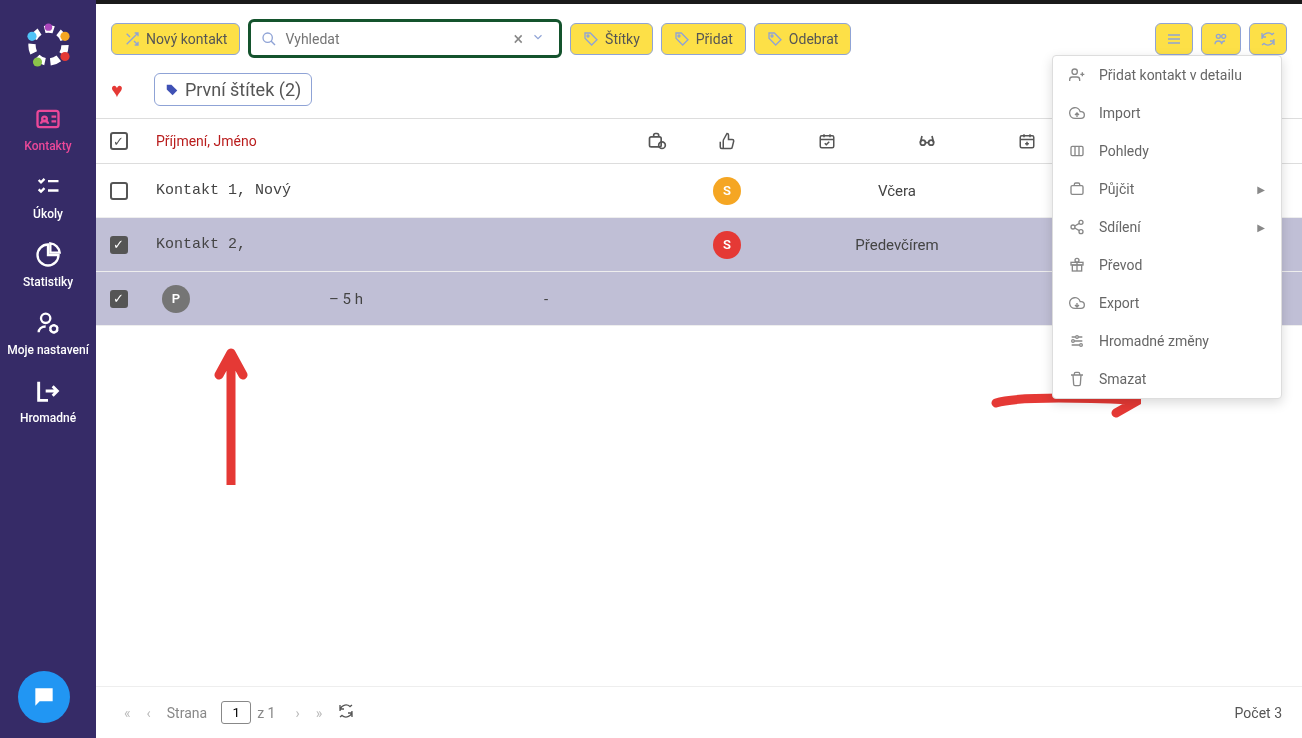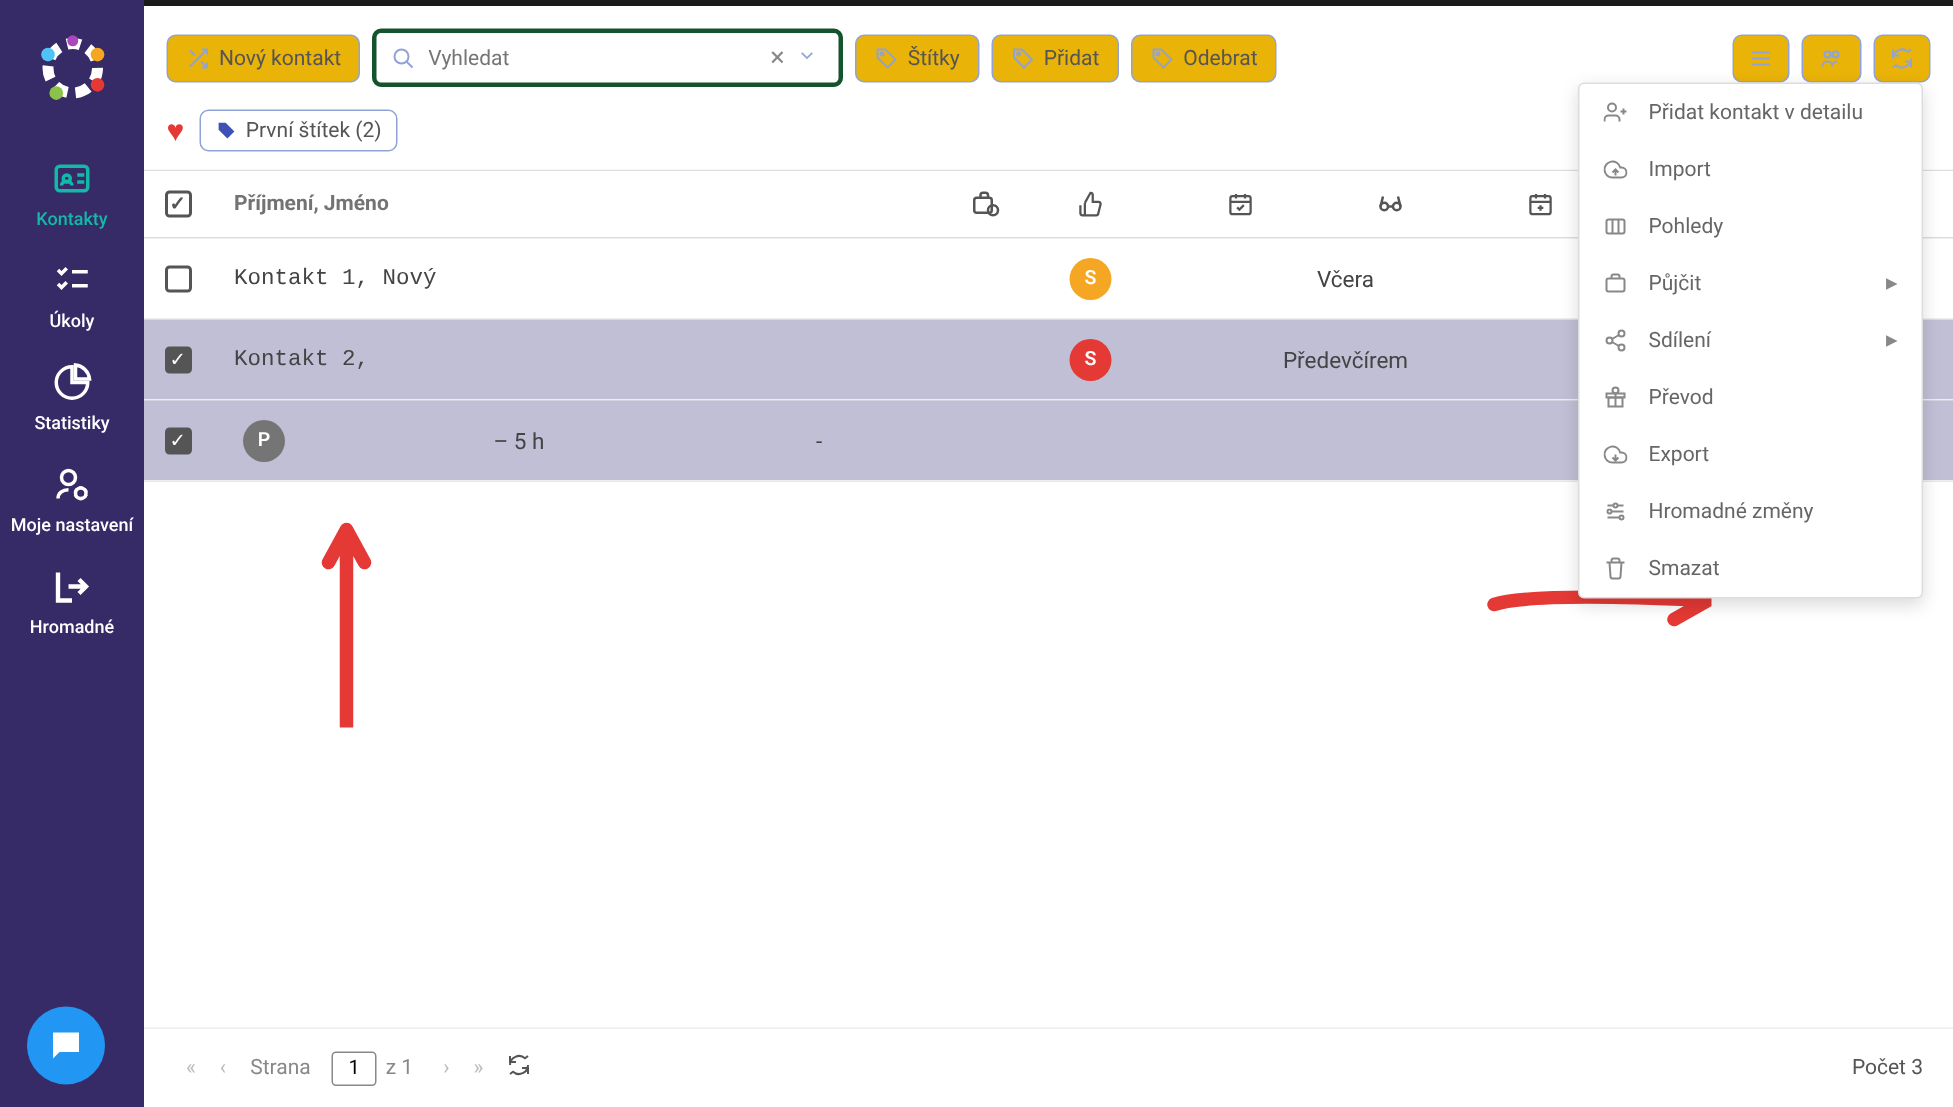--- a/index.html
+++ b/index.html
@@ -1,45 +1,45 @@
 <!DOCTYPE html>
 <html><head>
 <meta charset="utf-8">
 <style>
 * { margin: 0; padding: 0; box-sizing: border-box; font-family: -apple-system, BlinkMacSystemFont, "Segoe UI", Roboto, sans-serif; }
 body { background: #f5f5f5; display: flex; height: 738px; width: 1302px; overflow: hidden; }
 
 .sidebar { width: 96px; background: #362b67; display: flex; flex-direction: column; align-items: center; padding-top: 15px; flex-shrink: 0; position: relative; }
 .logo { width: 60px; height: 60px; display: flex; align-items: center; justify-content: center; margin-bottom: 20px; }
 .nav-item { display: flex; flex-direction: column; align-items: center; color: #fff; font-size: 12px; padding: 10px 5px; cursor: pointer; width: 100%; text-align: center; }
-.nav-item.active { color: #14b8a6; }
+.nav-item.active { color: #ec4899; }
 .nav-icon { width: 28px; height: 28px; margin-bottom: 6px; }
 .nav-label { font-size: 12px; font-weight: 500; }
 .chat-bubble { position: absolute; bottom: 15px; left: 18px; width: 52px; height: 52px; background: #2196f3; border-radius: 50%; display: flex; align-items: center; justify-content: center; cursor: pointer; }
 
 .main { flex: 1; background: #fff; display: flex; flex-direction: column; position: relative; }
 .topbar { border-top: 4px solid #1a1a1a; }
 .toolbar { padding: 15px 15px 10px; display: flex; gap: 8px; align-items: center; flex-wrap: wrap; }
-.btn { border: 1px solid #8fa3d6; border-radius: 6px; padding: 7px 12px; background: #eab308; color: #555; display: inline-flex; align-items: center; gap: 6px; cursor: pointer; font-size: 14px; }
+.btn { border: 1px solid #8fa3d6; border-radius: 6px; padding: 7px 12px; background: #fde047; color: #555; display: inline-flex; align-items: center; gap: 6px; cursor: pointer; font-size: 14px; }
 .search-box { flex: 1; max-width: 450px; position: relative; display: flex; align-items: center; border: 3px solid #14532d; border-radius: 6px; padding: 6px 10px; }
 .search-box svg { flex-shrink: 0; }
 .search-input { border: none; outline: none; flex: 1; font-size: 14px; margin-left: 8px; color: #888; }
 .search-clear { color: #888; cursor: pointer; font-size: 18px; padding: 0 4px; }
 .search-dropdown { cursor: pointer; padding: 0 4px; color: #8fa3d6; }
 .spacer { flex: 1; }
 .toolbar-right { display: flex; gap: 8px; margin-left: auto; }
 
 .tag-bar { padding: 5px 15px 12px; display: flex; align-items: center; gap: 10px; }
 .heart { color: #e53935; font-size: 20px; }
-.tag-chip { border: 1px solid #8fa3d6; border-radius: 6px; padding: 5px 10px; display: inline-flex; align-items: center; gap: 6px; color: #555; font-size: 14px; cursor: pointer; }
+.tag-chip { border: 1px solid #8fa3d6; border-radius: 6px; padding: 5px 10px; display: inline-flex; align-items: center; gap: 6px; color: #555; font-size: 18px; cursor: pointer; margin-left: 21px; }
 .tag-chip svg { color: #3f51b5; }
 
 .table { flex: 1; overflow: auto; }
 .table-header { display: flex; border-top: 1px solid #ddd; border-bottom: 1px solid #ddd; background: #fff; }
-.th { padding: 12px 8px; color: #737373; font-size: 14px; font-weight: 700; display: flex; align-items: center; justify-content: center; }
+.th { padding: 12px 8px; color: #b91c1c; font-size: 14px; font-weight: 400; display: flex; align-items: center; justify-content: center; }
 .th-check { width: 45px; }
 .th-name { flex: 2; justify-content: flex-start; padding-left: 15px; min-width: 300px; }
 .th-icon { width: 70px; }
 .th-date { width: 130px; }
 .th-glasses { width: 70px; }
 .th-cal2 { width: 130px; }
 
 .table-row { display: flex; border-bottom: 1px solid #eee; min-height: 54px; align-items: center; }
 .table-row.selected { background: #c0bfd6; }
 .td { padding: 10px 8px; color: #444; font-size: 15px; display: flex; align-items: center; justify-content: center; }

